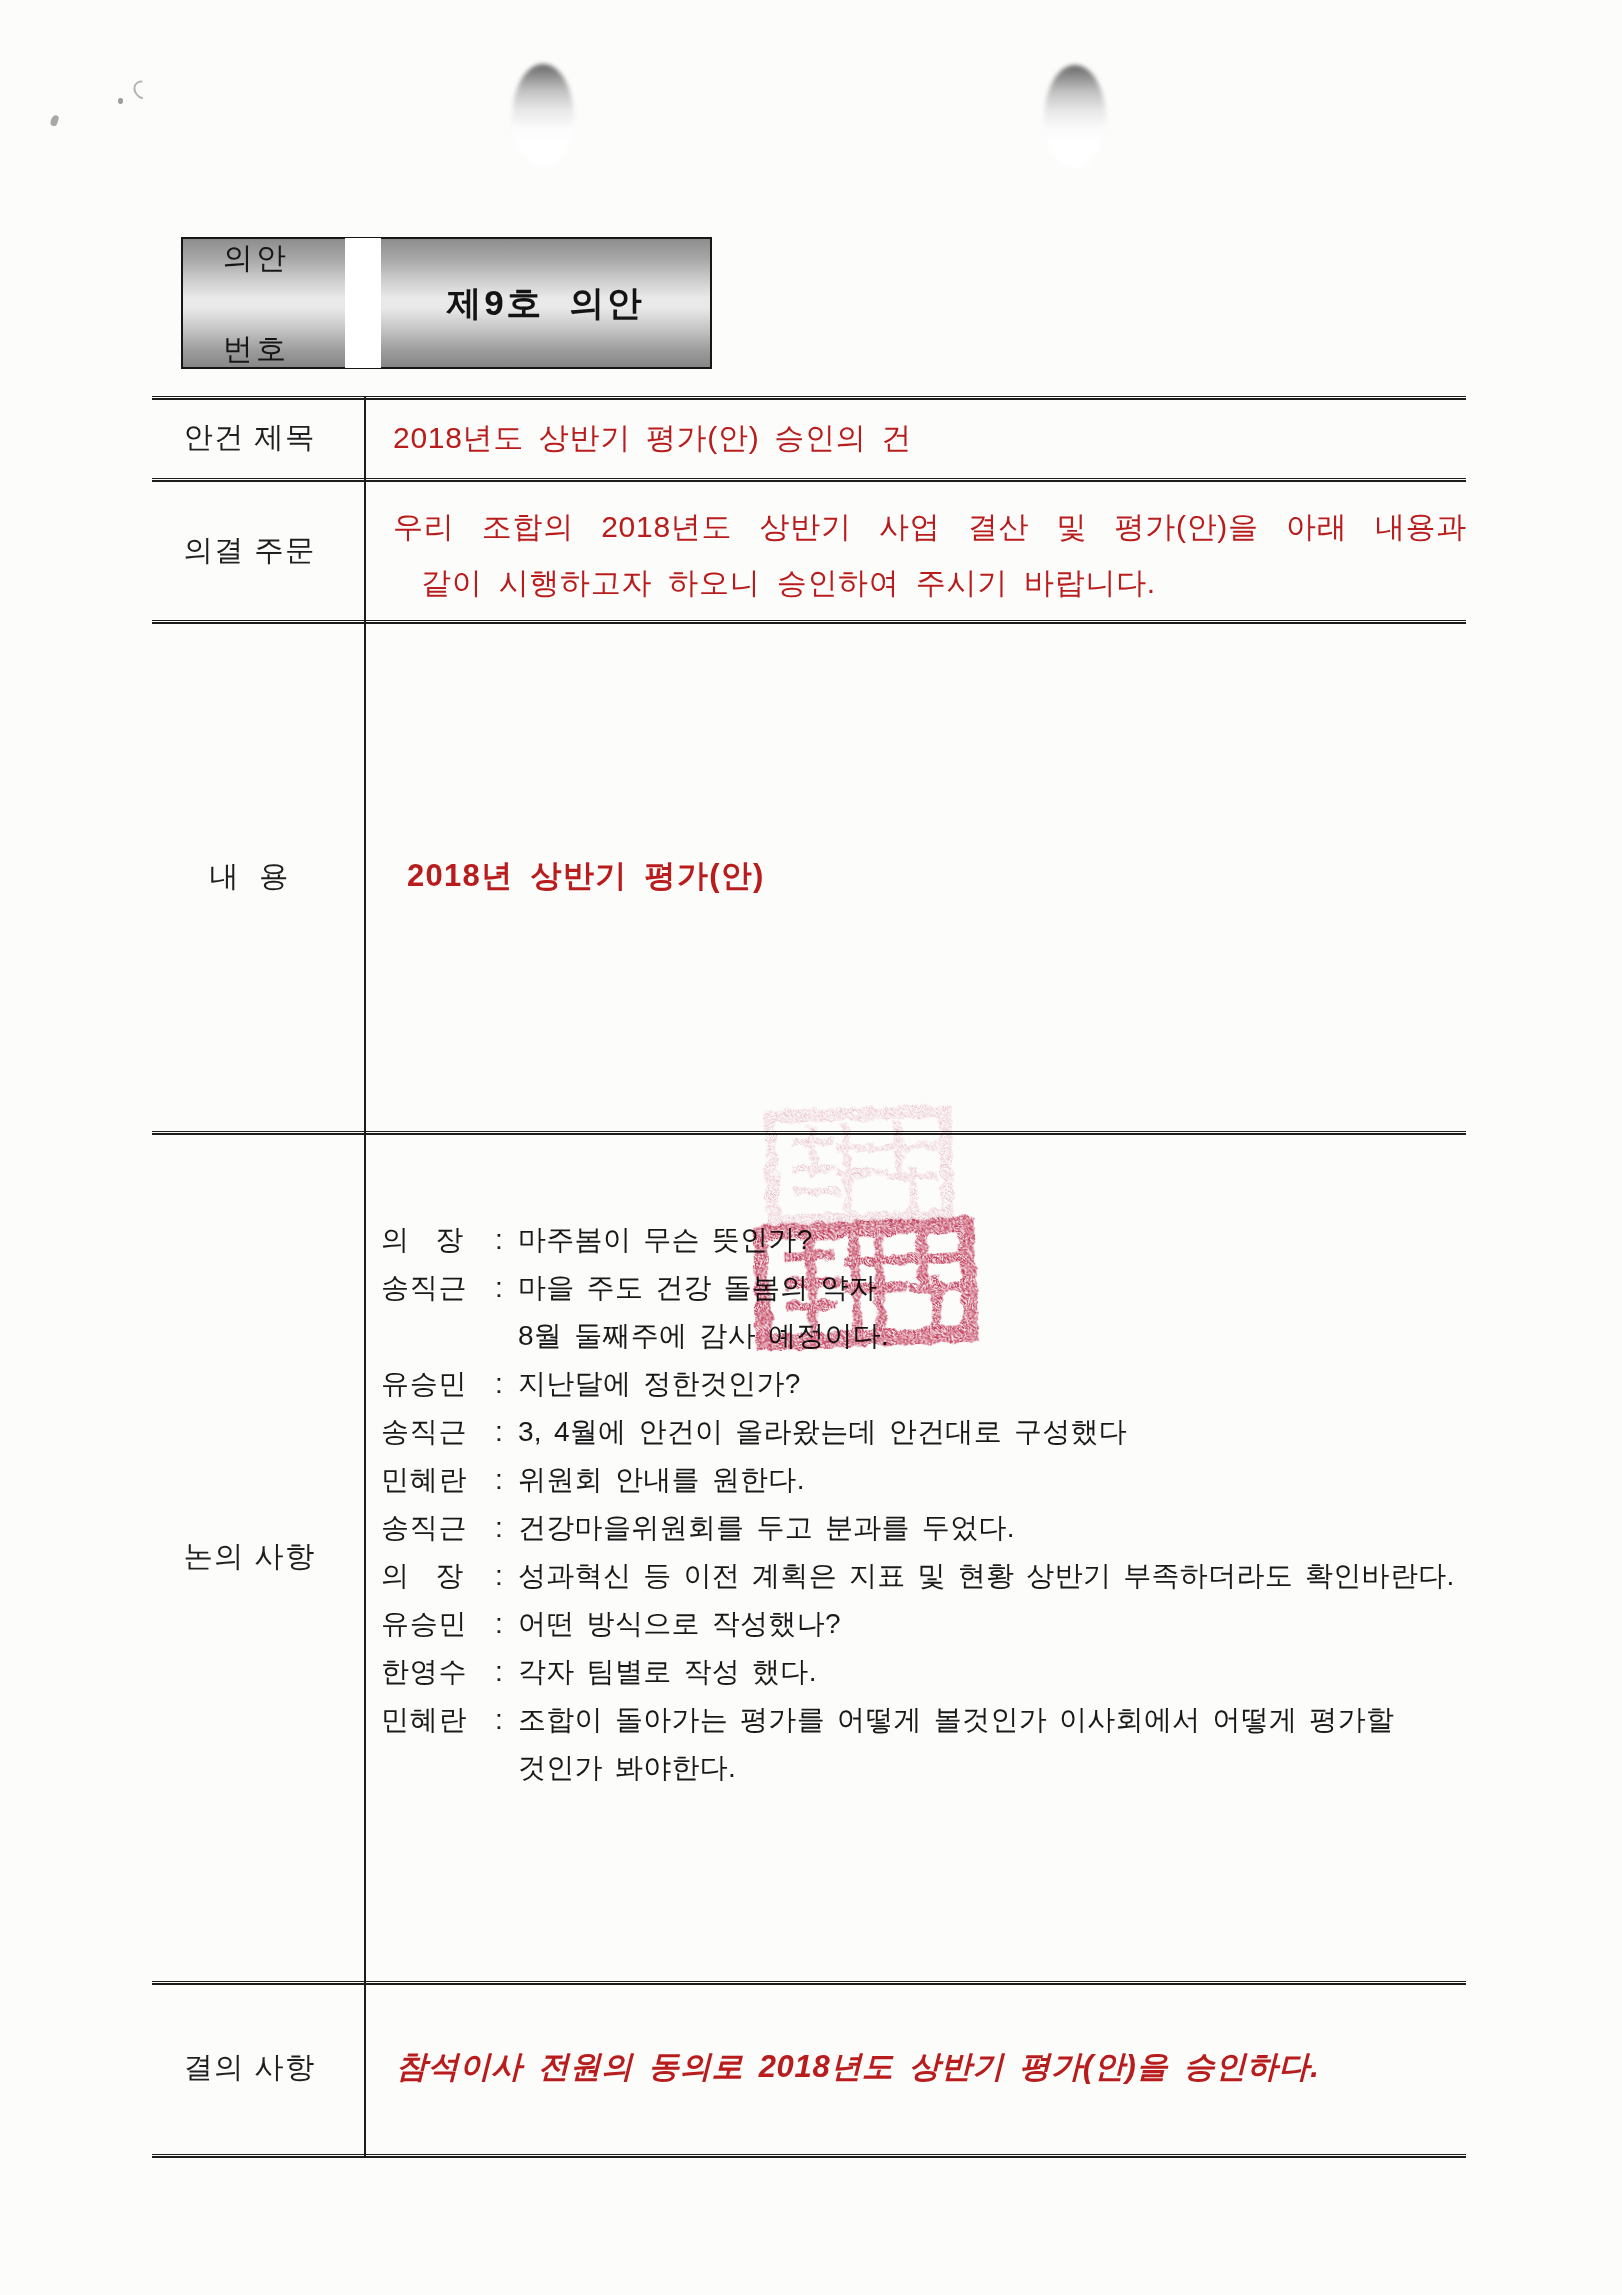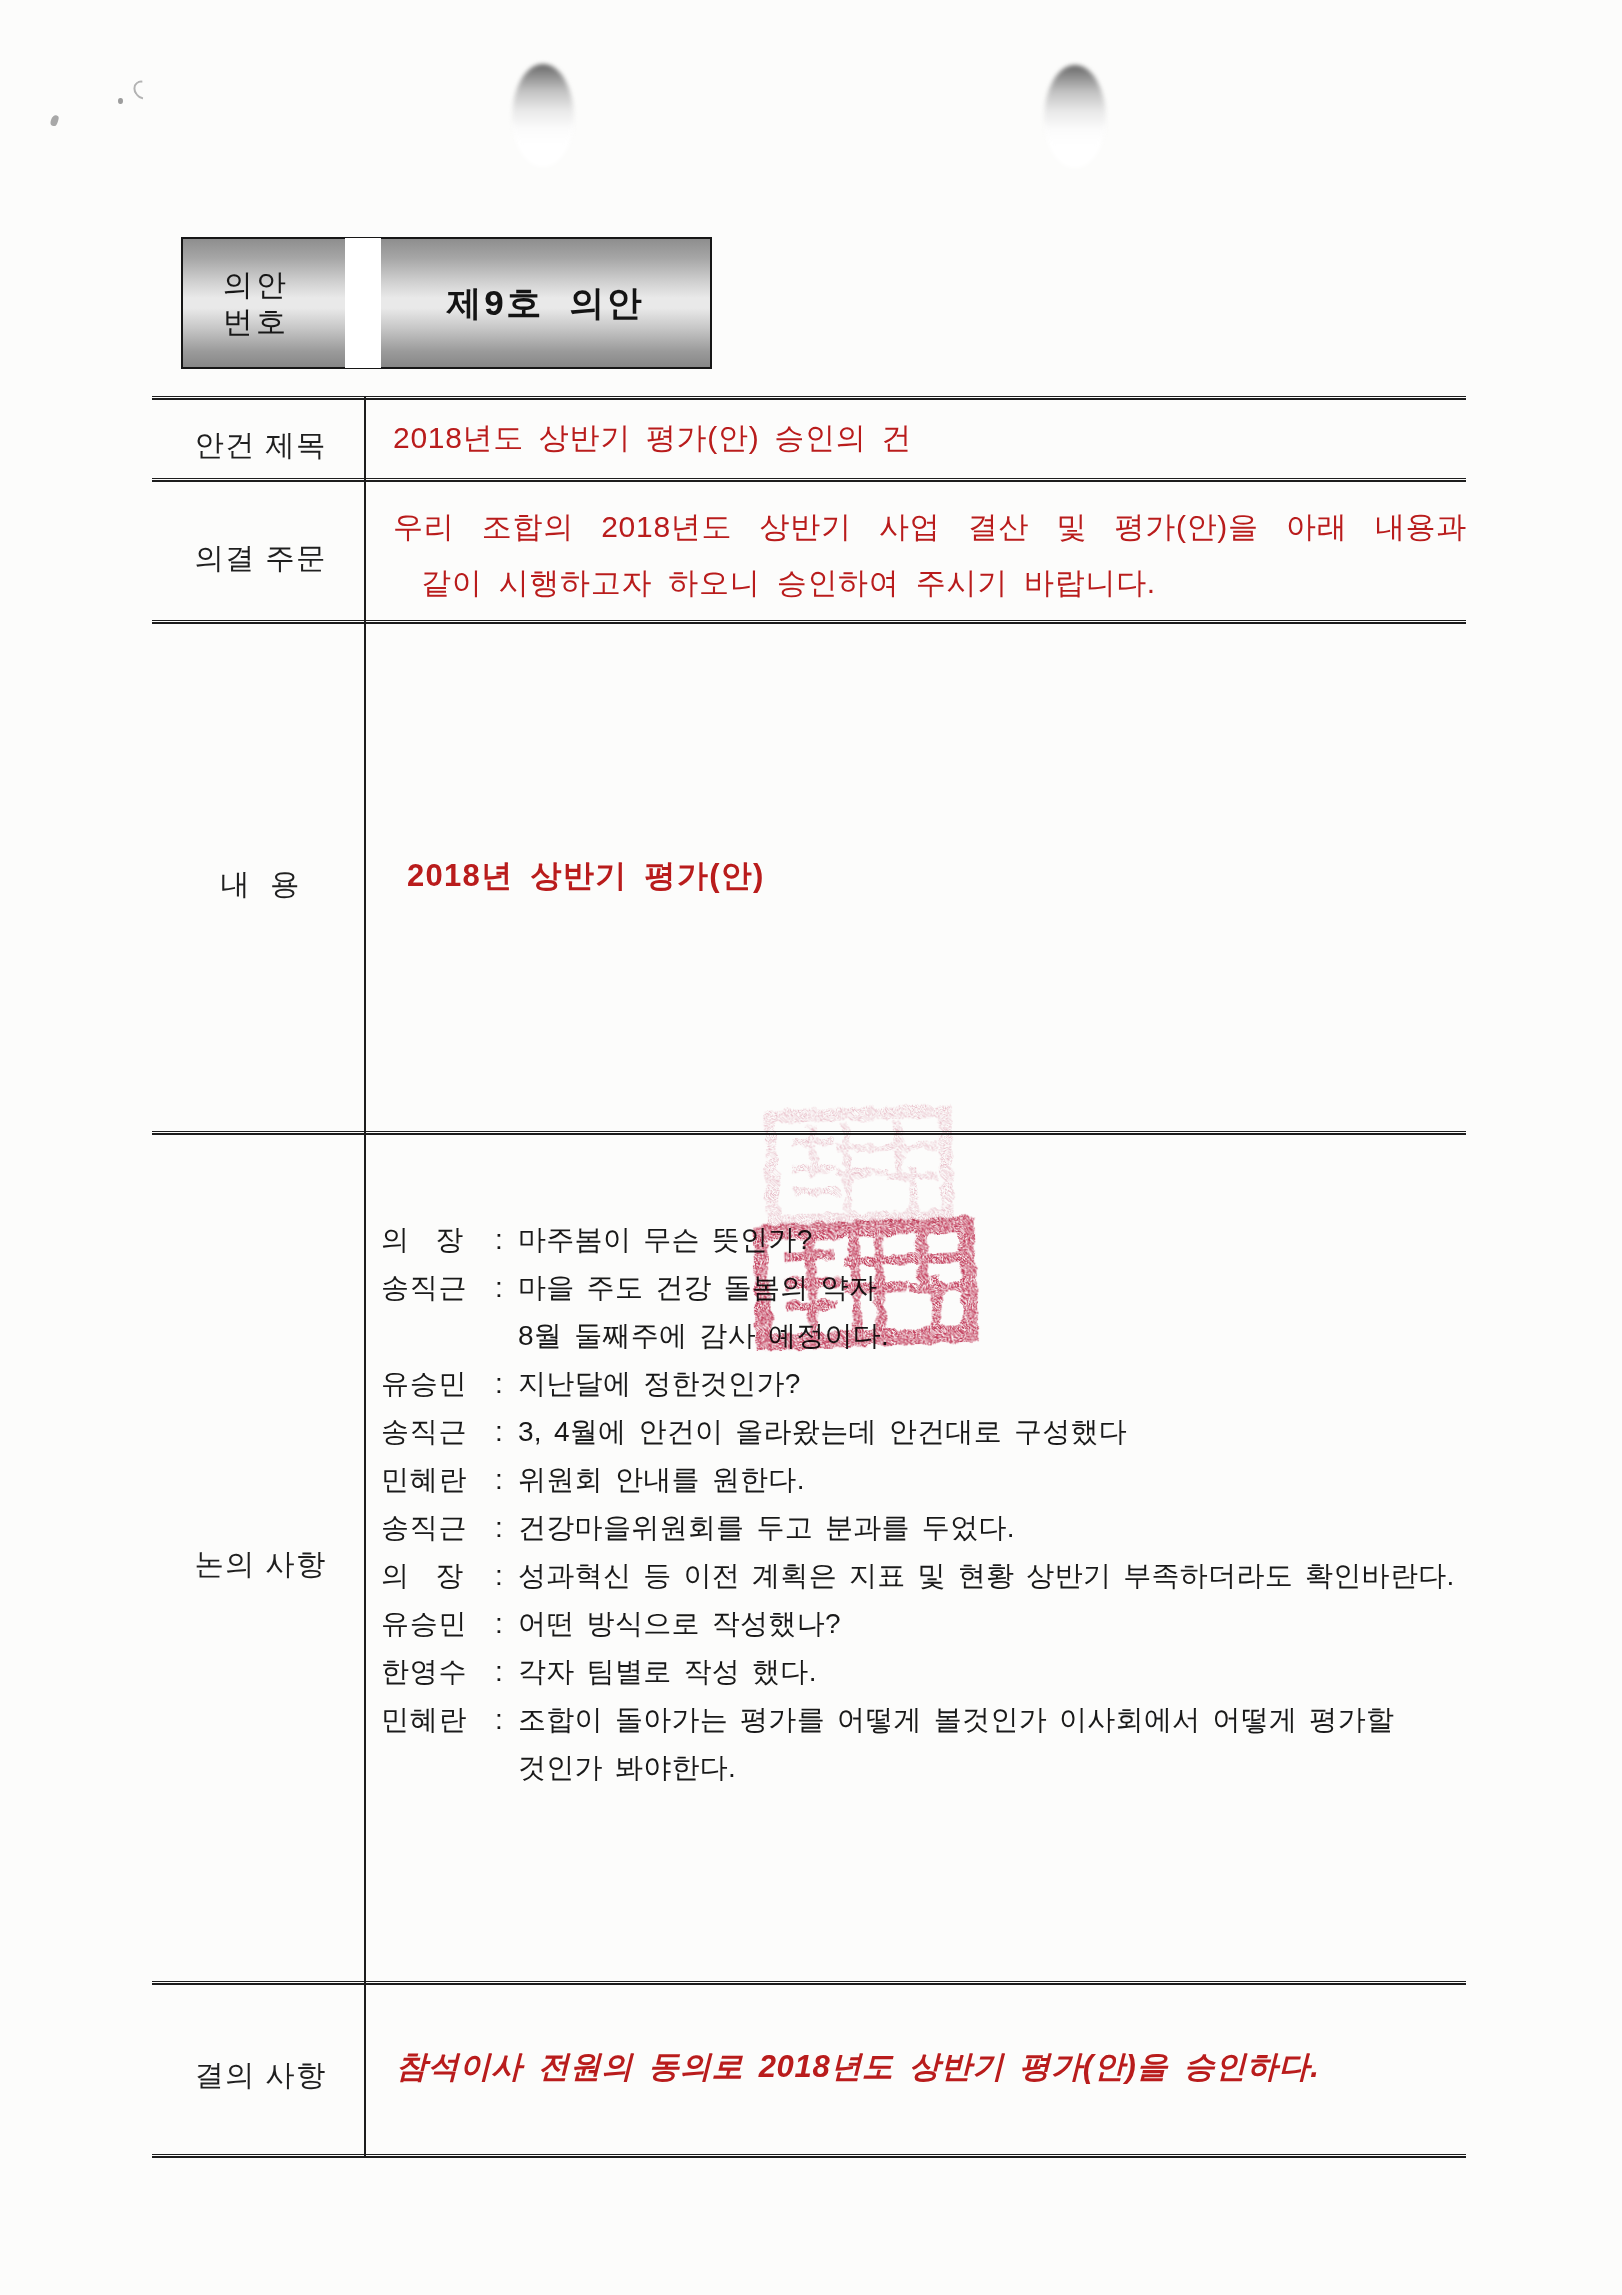--- a/index.html
+++ b/index.html
@@ -19,33 +19,33 @@
     border-right-color:transparent;border-bottom-color:transparent;border-radius:50%;
     transform:rotate(-40deg);}
   .speck2{left:118px;top:98px;width:4.6px;height:5.9px;background:#9d9d9d;border-radius:50%;}
   .speck3{left:51px;top:115px;width:6.5px;height:11px;background:#a8a8a8;
     border-radius:60% 40% 50% 50%;transform:rotate(18deg);}
   
   .header-box{position:absolute;left:181px;top:237px;width:527px;height:128px;
     border:2px solid #161616;
     background:linear-gradient(180deg,#8e8e8e 0%,#a6a6a6 15%,#cfcfcf 33%,#e9e9e9 46%,#e9e9e9 54%,#c6c6c6 70%,#9a9a9a 88%,#878787 100%);}
   .hb-label{position:absolute;left:0;top:0;width:146px;height:100%;
-    display:flex;flex-direction:column;align-items:center;justify-content:center;
+    display:flex;flex-direction:column;align-items:center;justify-content:space-between;
     font-size:30px;line-height:37px;letter-spacing:3.3px;color:#171717;}
   .hb-band{position:absolute;left:162px;top:-0.7px;width:36px;height:130px;background:#ffffff;}
   .hb-title{position:absolute;left:198px;right:0;top:0;height:100%;
     display:flex;align-items:center;justify-content:center;
     font-size:35px;font-weight:700;letter-spacing:2.6px;word-spacing:13px;white-space:pre;color:#141414;}
   
   .hline{position:absolute;left:152px;width:1314px;height:3.9px;
     background:linear-gradient(#1d1d1d 0 33%,rgba(255,255,255,0) 33% 62%,#1d1d1d 62% 100%);}
   .vline{position:absolute;left:364px;top:396px;width:2px;height:1760px;background:#1d1d1d;}
   
-  .row-label{position:absolute;left:157px;width:207px;text-align:center;
-    font-size:29.4px;letter-spacing:1.3px;line-height:39px;white-space:pre;color:#1f1f1f;margin-top:8px;}
+  .row-label{position:absolute;left:146px;width:207px;text-align:center;
+    font-size:29.4px;letter-spacing:1.3px;line-height:39px;white-space:pre;color:#1f1f1f;}
   
   .content{position:absolute;color:#b91c1c;}
   .c-title{left:393px;top:419px;font-size:30px;letter-spacing:0.7px;word-spacing:5.9px;line-height:37px;}
   .c-resolution{left:393px;top:499px;width:1074px;font-size:30px;line-height:56px;letter-spacing:0.7px;}
   .c-resolution .jline{text-align:justify;text-align-last:justify;}
   .c-resolution .nline{word-spacing:7.2px;margin-left:28px;}
   .c-content{left:407px;top:857px;font-size:31px;font-weight:700;letter-spacing:1.3px;word-spacing:7.2px;line-height:38px;}
   .c-decision{left:396px;top:2048px;font-size:31px;font-weight:700;letter-spacing:0.7px;word-spacing:5.9px;line-height:38px;font-style:italic;}
   
   .disc{position:absolute;left:381px;top:1216px;width:1099px;font-size:28px;line-height:48px;color:#191919;}

